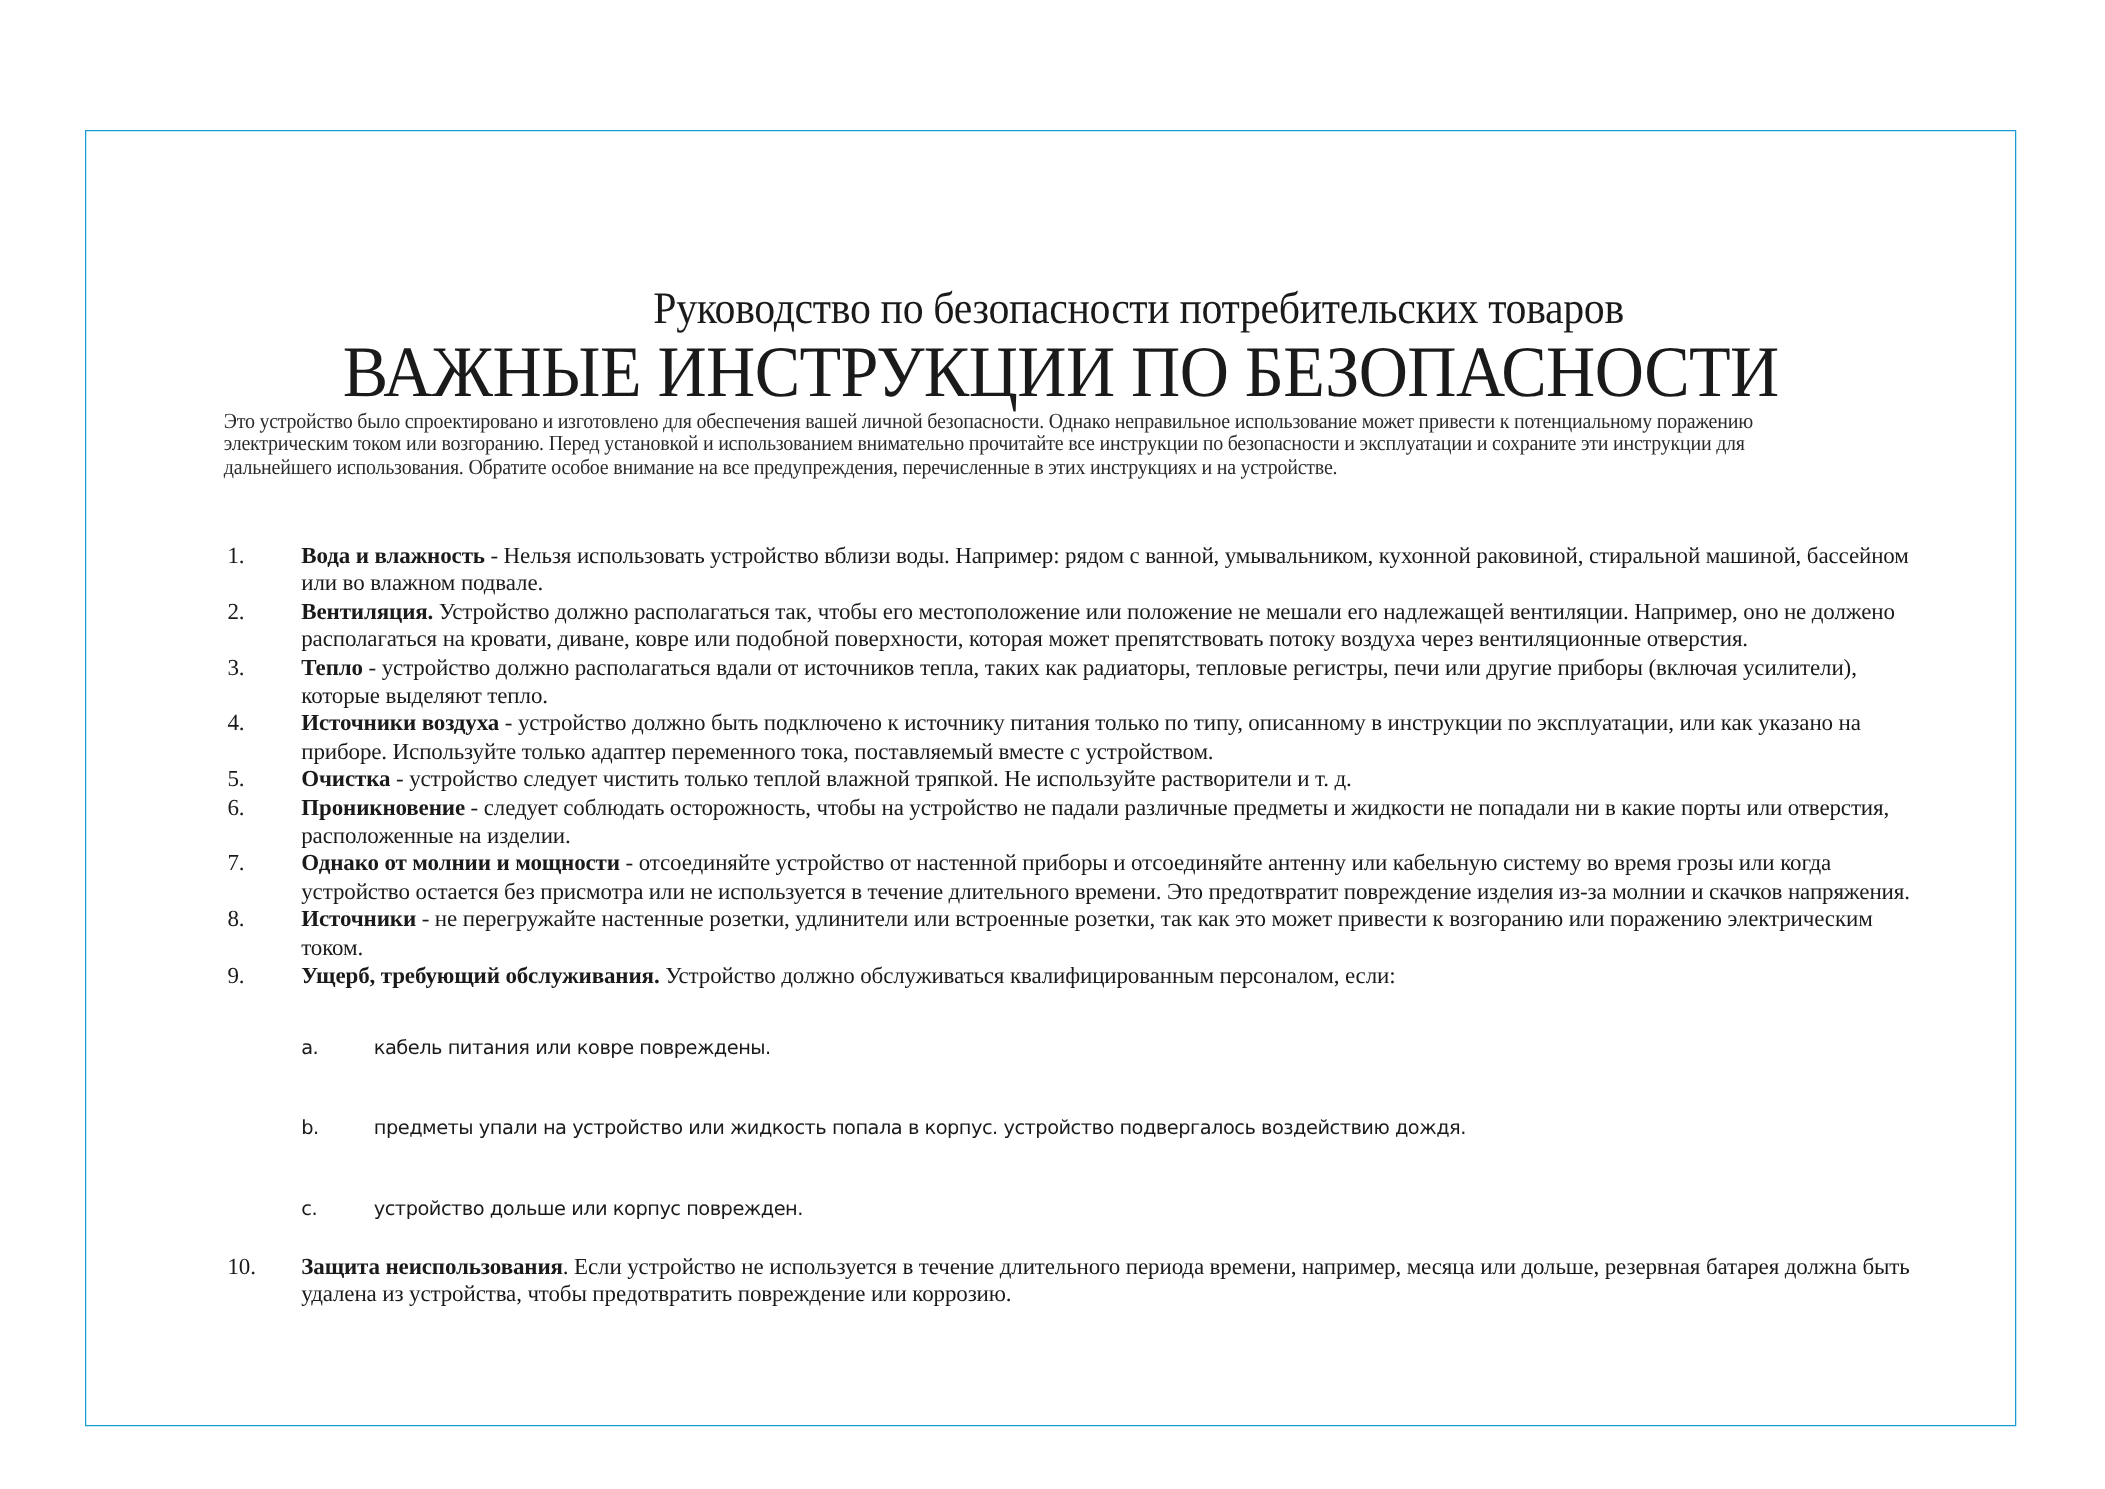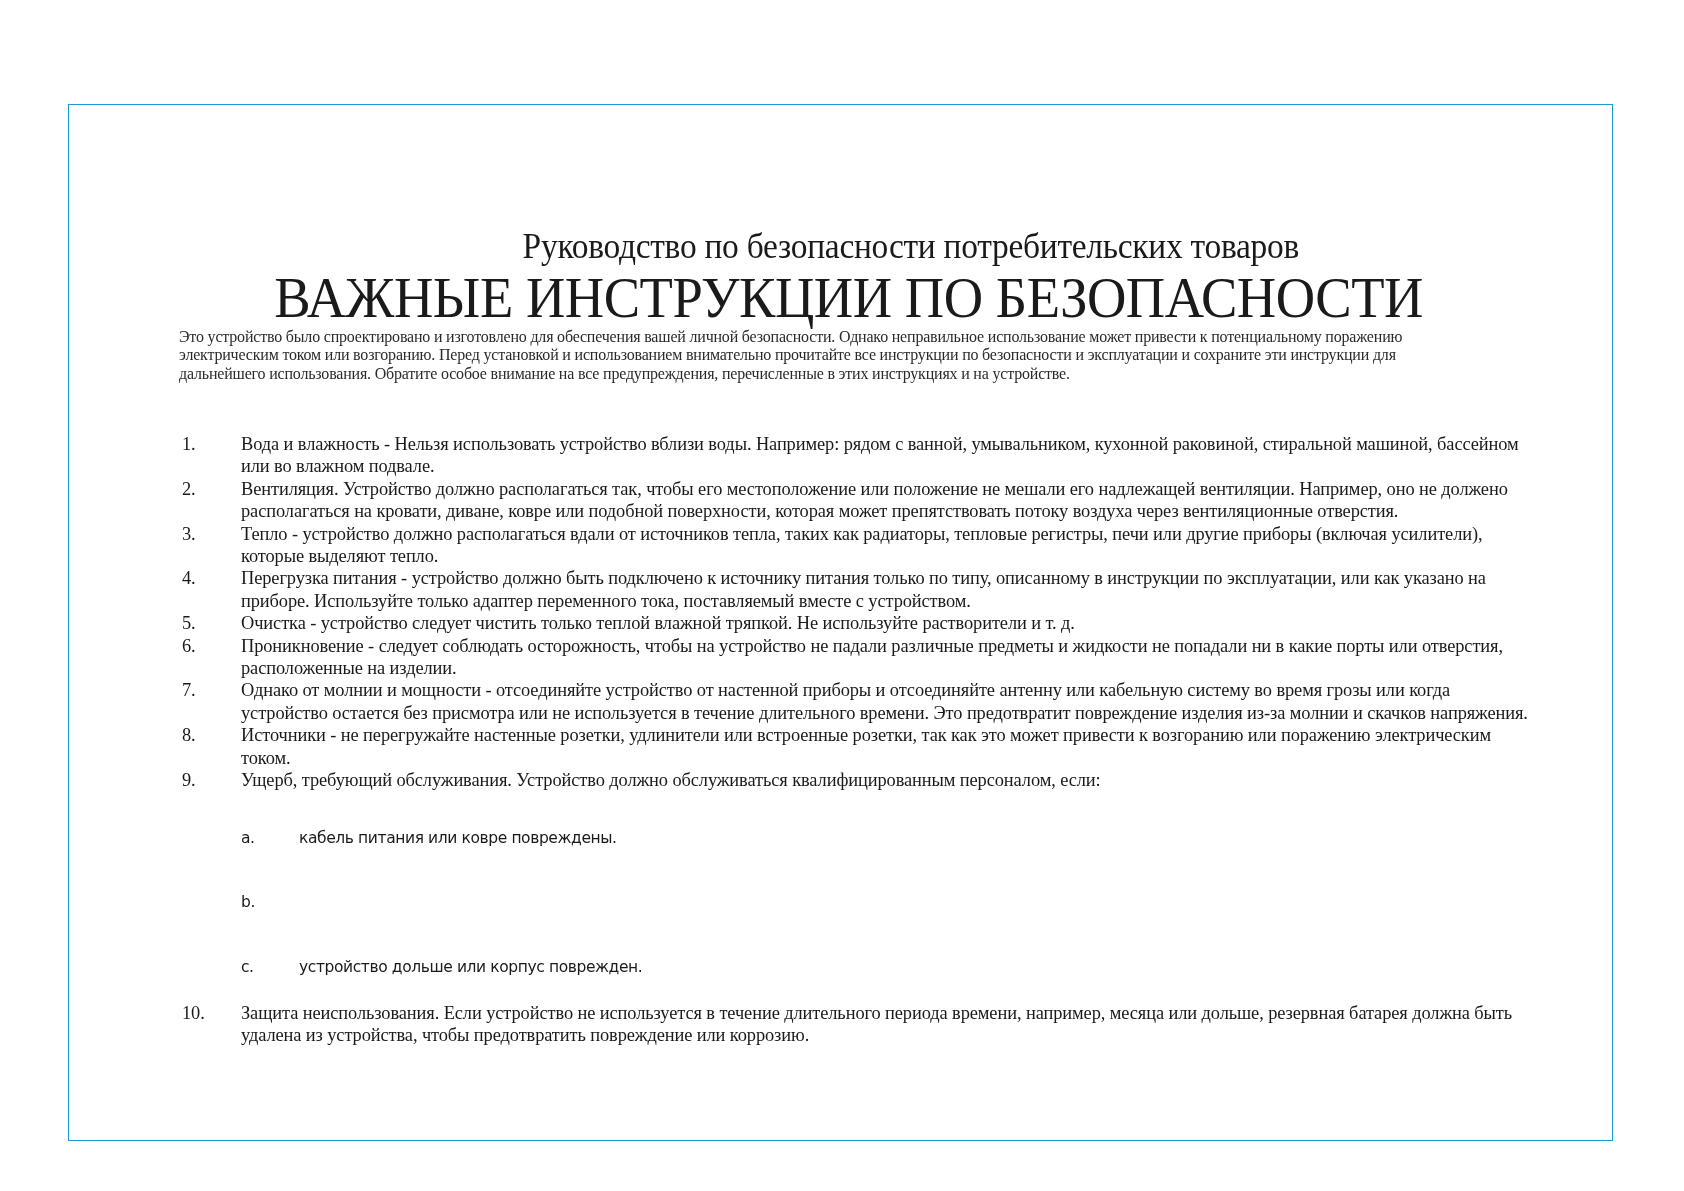--- a/index.html
+++ b/index.html
@@ -80,21 +80,21 @@
     position: relative;
     padding-left: 62px;
     margin: 0;
   }
   .list-item .num {
     position: absolute;
     left: 3px;
     top: 0;
   }
   .list-item .title {
-    font-weight: normal;
+    font-weight: bold;
   }
   .sublist {
     margin: 0;
     padding: 0;
     list-style: none;
     font-family: "DejaVu Sans", "Liberation Sans", sans-serif;
     font-size: 15.5px;
     letter-spacing: -0.4px;
   }
   .sub-item {
@@ -130,21 +130,21 @@
   <li class="list-item">
     <span class="num">2.</span>
     <span class="title">Вентиляция.</span><span> Устройство должно располагаться так, чтобы его местоположение или положение не мешали его надлежащей вентиляции. Например, оно не должено располагаться на кровати, диване, ковре или подобной поверхности, которая может препятствовать потоку воздуха через вентиляционные отверстия.</span>
   </li>
   <li class="list-item">
     <span class="num">3.</span>
     <span class="title">Тепло</span><span> - устройство должно располагаться вдали от источников тепла, таких как радиаторы, тепловые регистры, печи или другие приборы (включая усилители), которые выделяют тепло.</span>
   </li>
   <li class="list-item">
     <span class="num">4.</span>
-    <span class="title">Перегрузка питания</span><span> - устройство должно быть подключено к источнику питания только по типу, описанному в инструкции по эксплуатации, или как указано на приборе. Используйте только адаптер переменного тока, поставляемый вместе с устройством.</span>
+    <span class="title">Источники воздуха</span><span> - устройство должно быть подключено к источнику питания только по типу, описанному в инструкции по эксплуатации, или как указано на приборе. Используйте только адаптер переменного тока, поставляемый вместе с устройством.</span>
   </li>
   <li class="list-item">
     <span class="num">5.</span>
     <span class="title">Очистка</span><span> - устройство следует чистить только теплой влажной тряпкой. Не используйте растворители и т. д.</span>
   </li>
   <li class="list-item">
     <span class="num">6.</span>
     <span class="title">Проникновение</span><span> - следует соблюдать осторожность, чтобы на устройство не падали различные предметы и жидкости не попадали ни в какие порты или отверстия, расположенные на изделии.</span>
   </li>
   <li class="list-item">
@@ -158,20 +158,21 @@
   <li class="list-item">
     <span class="num">9.</span>
     <span class="title">Ущерб, требующий обслуживания.</span><span> Устройство должно обслуживаться квалифицированным персоналом, если:</span>
     <ul class="sublist">
       <li class="sub-item">
         <span class="letter">a.</span>
         <span>кабель питания или ковре повреждены.</span>
       </li>
       <li class="sub-item">
         <span class="letter">b.</span>
+        <span>предметы упали на устройство или жидкость попала в корпус. устройство подвергалось воздействию дождя.</span>
       </li>
       <li class="sub-item" style="height:44px;">
         <span class="letter">c.</span>
         <span>устройство дольше или корпус поврежден.</span>
       </li>
     </ul>
   </li>
   <li class="list-item">
     <span class="num">10.</span>
     <span class="title">Защита неиспользования</span><span>. Если устройство не используется в течение длительного периода времени, например, месяца или дольше, резервная батарея должна быть удалена из устройства, чтобы предотвратить повреждение или коррозию.</span>

